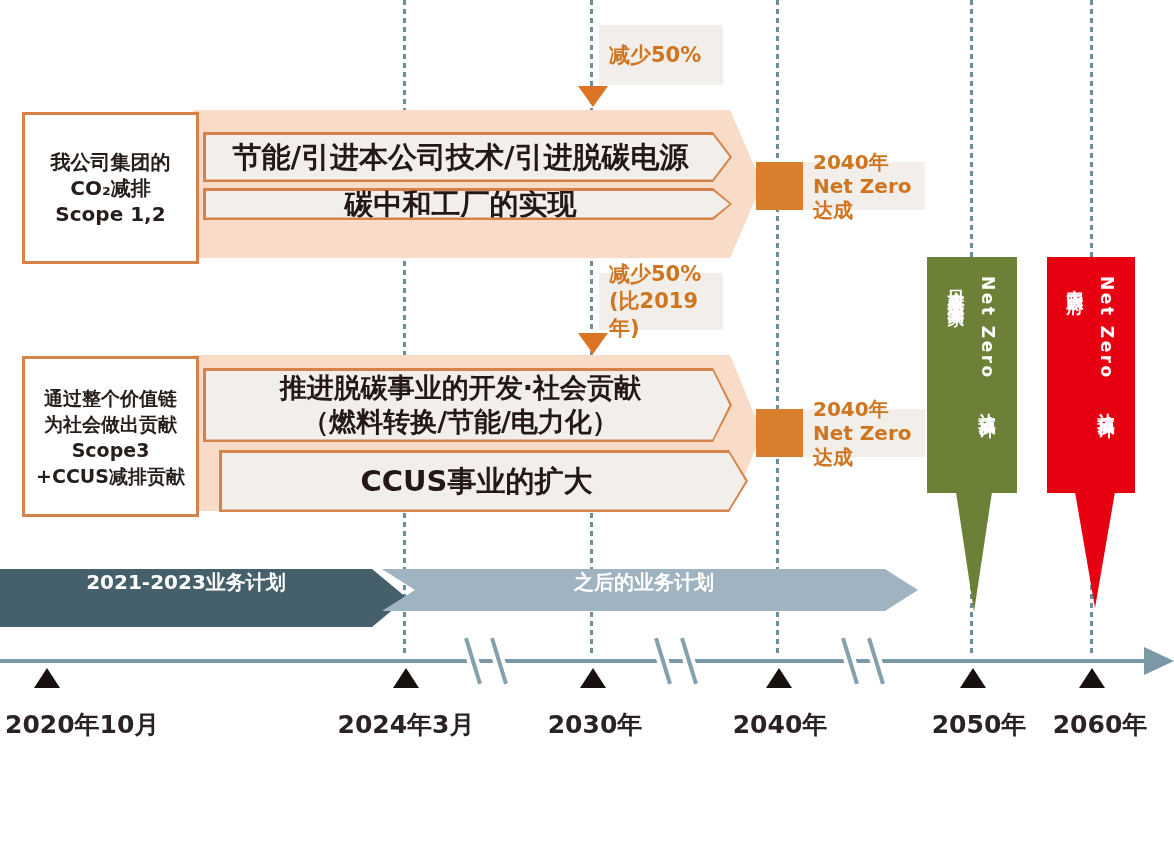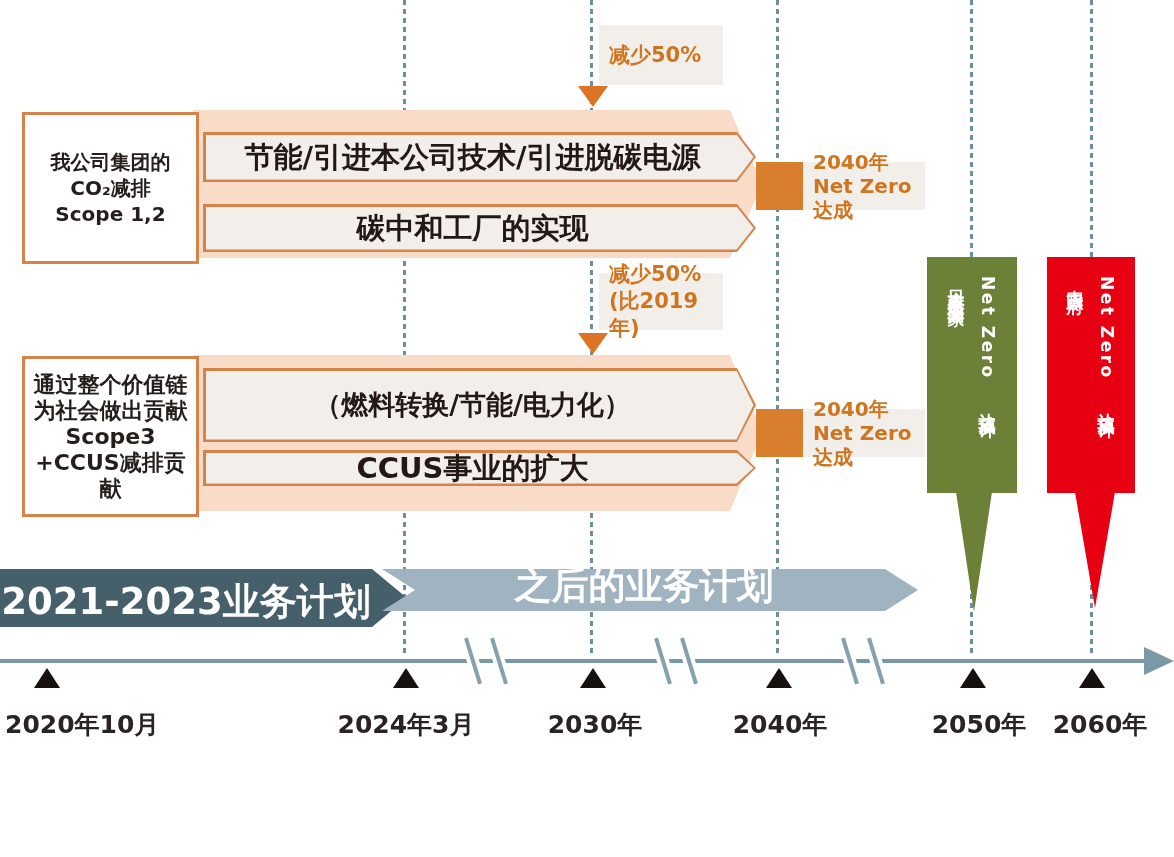--- a/index.html
+++ b/index.html
@@ -16,24 +16,24 @@
   .band{
     position:absolute;background:#f8dcc7;z-index:1;
     clip-path:polygon(0 0,calc(100% - 32px) 0,100% 50%,calc(100% - 32px) 100%,0 100%);
   }
   
   .sidebox{
     position:absolute;background:#ffffff;border:3px solid #d5834a;z-index:2;
     display:flex;flex-direction:column;justify-content:center;align-items:center;
     text-align:center;color:#251e1b;font-weight:700;font-size:20px;line-height:26px;
   }
-  .sidebox .small{font-size:22px;}
+  .sidebox .small{font-size:19px;}
   
   .chevrow{position:absolute;z-index:2;background:#d5834a;
-    clip-path:polygon(0 0,calc(100% - 19px) 0,100% 50%,calc(100% - 19px) 100%,0 100%);padding-left:24px;}
+    clip-path:polygon(0 0,calc(100% - 19px) 0,100% 50%,calc(100% - 19px) 100%,0 100%);}
   .chevrow .inner{
     position:absolute;left:2.5px;top:2.5px;right:2.5px;bottom:2.5px;background:#f2efeb;
     clip-path:polygon(0 0,calc(100% - 17px) 0,100% 50%,calc(100% - 17px) 100%,0 100%);
     display:flex;flex-direction:column;justify-content:center;align-items:center;
     color:#231815;font-weight:700;text-align:center;padding-right:14px;box-sizing:border-box;
   }
   .chevrow .inner .big{font-size:29px;line-height:34px;}
   .chevrow .inner .med{font-size:27px;line-height:34px;}
   
   .tri-down{position:absolute;background:#dc7426;z-index:3;
@@ -56,22 +56,22 @@
     position:absolute;z-index:2;display:flex;flex-direction:row;justify-content:center;
     gap:9px;padding-top:19px;box-sizing:border-box;
   }
   .vtext{
     writing-mode:vertical-rl;text-orientation:mixed;color:#ffffff;font-weight:700;
     font-size:17px;letter-spacing:2.5px;line-height:22px;
   }
   .banner-tail{position:absolute;z-index:2;clip-path:polygon(0 0,100% 0,50% 100%);}
   
   .planband{
-    position:absolute;z-index:1;display:flex;align-items:flex-end;justify-content:center;
-    color:#ffffff;font-weight:700;font-size:37px;
+    position:absolute;z-index:1;display:flex;align-items:flex-start;justify-content:center;
+    color:#ffffff;font-weight:700;font-size:20px;
   }
   .plan-dark{background:#455f6b;
     clip-path:polygon(0 0,calc(100% - 35px) 0,100% 50%,calc(100% - 35px) 100%,0 100%);
     padding-right:35px;box-sizing:border-box;}
   .plan-light{background:#9fb4c0;
     clip-path:polygon(0 0,calc(100% - 33px) 0,100% 50%,calc(100% - 33px) 100%,0 100%,33px 50%);
     padding-left:33px;padding-right:45px;box-sizing:border-box;}
   
   .axis-line{position:absolute;background:#7b98a6;z-index:1;}
   .axis-arrow{position:absolute;background:#7b98a6;z-index:1;
@@ -104,21 +104,21 @@
     <span>我公司集团的</span>
     <span>CO₂减排</span>
     <span>Scope 1,2</span>
   </div>
 
   <div class="chevrow" style="left:203px;top:132px;width:529px;height:50px">
     <div class="inner">
       <span class="big">节能/引进本公司技术/引进脱碳电源</span>
     </div>
   </div>
-  <div class="chevrow" style="left:203px;top:204px;width:529px;height:48px">
+  <div class="chevrow" style="left:203px;top:188px;width:529px;height:32px">
     <div class="inner">
       <span class="big">碳中和工厂的实现</span>
     </div>
   </div>
 
   <div class="target" style="left:599px;top:25px;width:124px;height:60px">
     <span>减少50%</span>
   </div>
   <div class="tri-down" style="left:578px;top:86px;width:30px;height:21px"></div>
 
@@ -132,24 +132,25 @@
 
   <div class="sidebox" style="left:22px;top:356px;width:171px;height:155px">
     <span class="small">通过整个价值链</span>
     <span class="small">为社会做出贡献</span>
     <span class="small">Scope3</span>
     <span class="small">+CCUS减排贡献</span>
   </div>
 
   <div class="chevrow" style="left:203px;top:368px;width:529px;height:74px">
     <div class="inner">
+      <span class="med">推进脱碳事业的开发·社会贡献</span>
       <span class="med">（燃料转换/节能/电力化）</span>
     </div>
   </div>
-  <div class="chevrow" style="left:203px;top:450px;width:529px;height:36px">
+  <div class="chevrow" style="left:219px;top:450px;width:529px;height:62px">
     <div class="inner">
       <span class="big">CCUS事业的扩大</span>
     </div>
   </div>
 
   <div class="target" style="left:599px;top:273px;width:124px;height:57px">
     <span>减少50%</span>
     <span>(比2019年)</span>
   </div>
   <div class="tri-down" style="left:578px;top:333px;width:30px;height:21px"></div>

